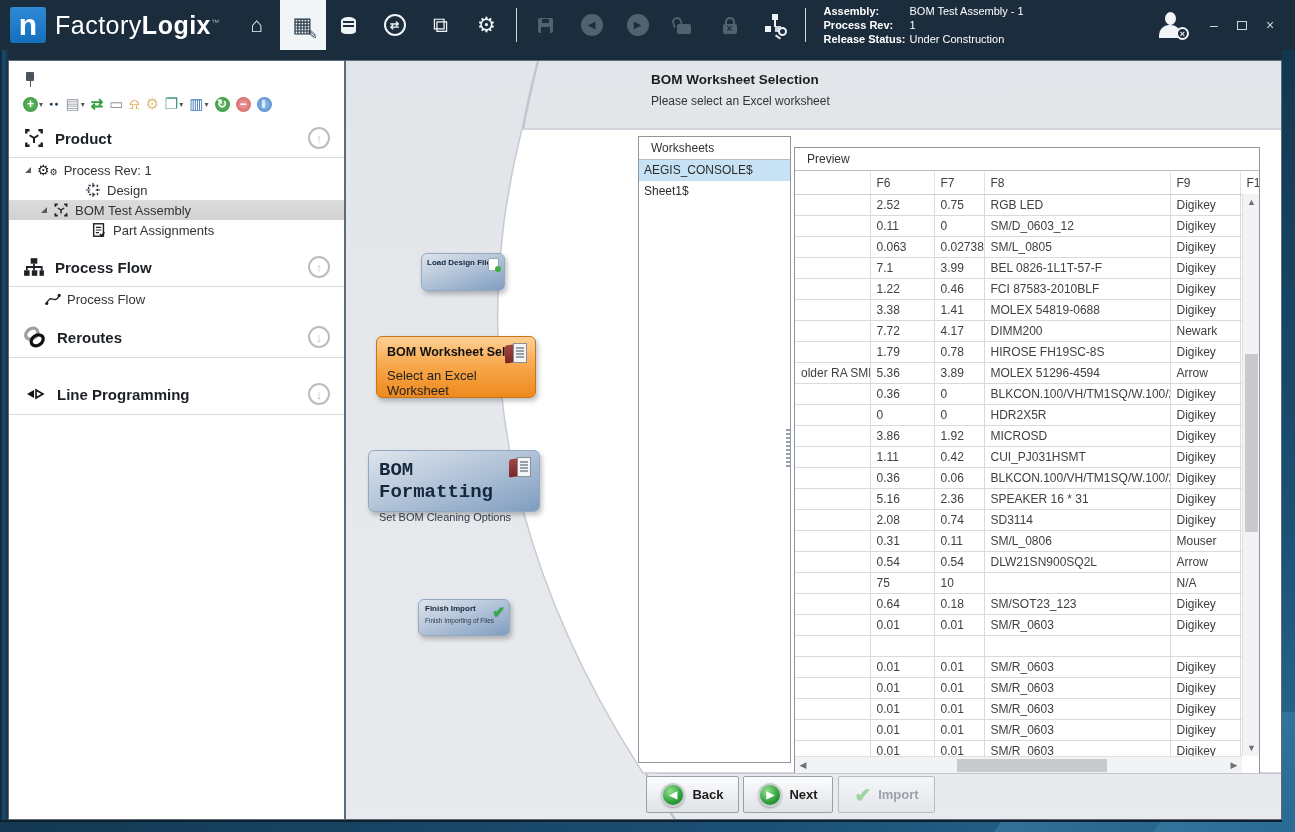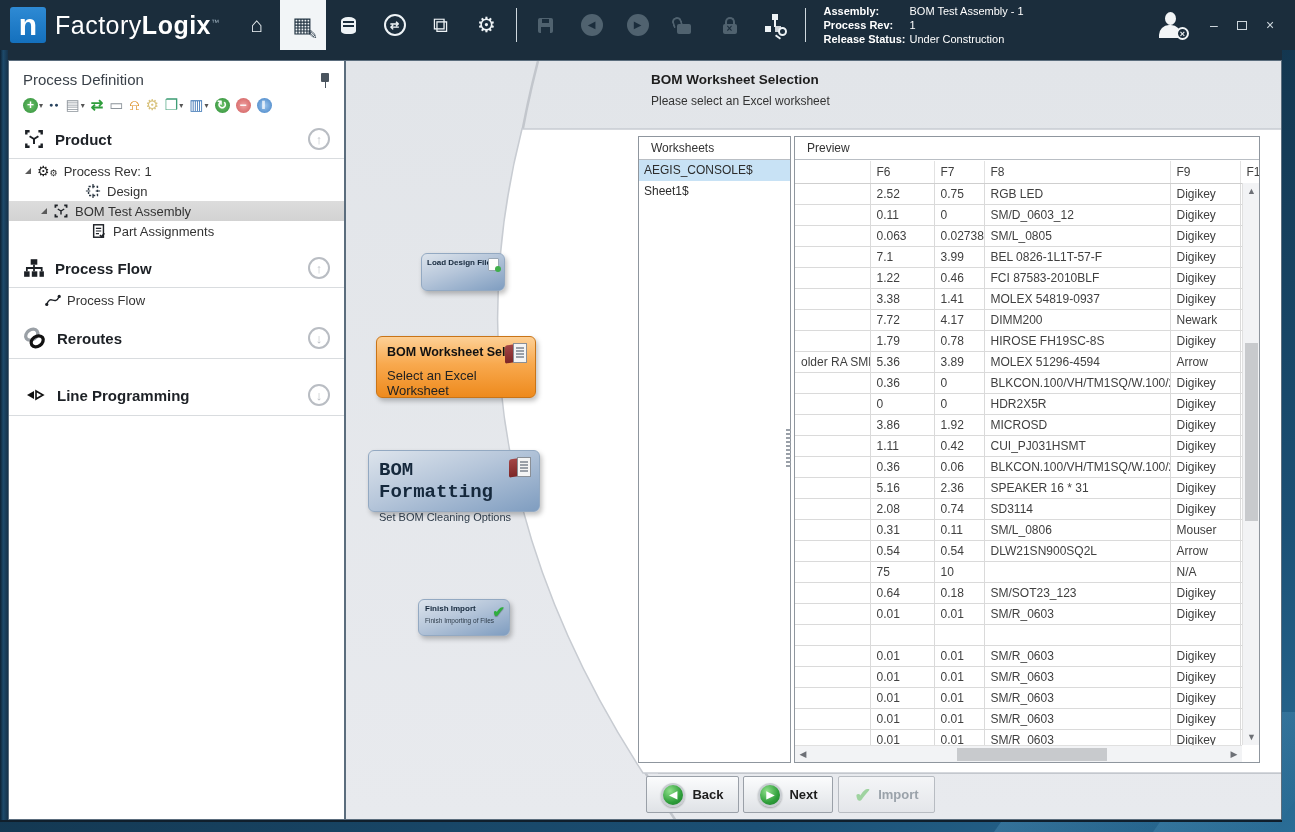--- a/index.html
+++ b/index.html
@@ -114,21 +114,21 @@
   .book-ic .pages::before { content:""; position:absolute; left:2px; top:3px; right:2px; height:1.5px; background:#9aa0a8; box-shadow:0 3px 0 #9aa0a8, 0 6px 0 #9aa0a8, 0 9px 0 #9aa0a8; }
   .check-ic { position:absolute; right:4px; top:3px; color:#2fae3e; font-size:15px; font-weight:bold; text-shadow:0 1px 1px rgba(0,0,0,.3); }
 
   
   .panel { position:absolute; background:#fff; border:1px solid #8f969e; }
   .panel-header { height:23px; line-height:23px; padding-left:12px; font-size:12px; color:#333; border-bottom:1px solid #b9bec4; background:#fff; }
   .ws-panel { left:292px; top:75px; width:153px; height:627px; }
   .ws-item { height:21px; line-height:21px; padding-left:5px; font-size:12px; color:#2c2c2c; white-space:nowrap; overflow:hidden; }
   .ws-item.sel { background:#c8e2f5; }
   .splitter { position:absolute; left:440px; top:368px; width:5px; height:38px; background:repeating-linear-gradient(#9aa0a8 0 2px, transparent 2px 4px); }
-  .pv-panel { left:448px; top:75px; width:466px; height:627px; }
+  .pv-panel { left:448px; top:86px; width:466px; height:627px; }
   .table-wrap { position:absolute; left:0; top:24px; right:0; bottom:17px; overflow:hidden; }
   table.grid { border-collapse:collapse; table-layout:fixed; width:469px; font-size:12px; color:#404040; }
   table.grid col.c0{width:75px} table.grid col.c1{width:64px} table.grid col.c2{width:50px} table.grid col.c3{width:186px} table.grid col.c4{width:70px} table.grid col.c5{width:24px}
   table.grid th { height:22px; font-weight:normal; text-align:left; padding:0 0 0 6px; border-right:1px solid #e2e2e2; border-bottom:1px solid #cfcfcf; white-space:nowrap; overflow:hidden; }
   table.grid td { height:21px; padding:0 0 0 6px; border:1px solid #dadada; border-top:none; white-space:nowrap; overflow:hidden; }
   table.grid td:first-child, table.grid th:first-child { border-left:none; }
   .vscroll { position:absolute; right:0; top:46px; bottom:17px; width:17px; background:#f2f3f5; border-left:1px solid #e0e0e0; }
   .vscroll .arr { position:absolute; left:0; width:17px; height:16px; color:#6d7076; font-size:9px; text-align:center; line-height:16px; }
   .vscroll .arr.up { top:0; } .vscroll .arr.dn { bottom:0; }
   .vscroll .thumb { position:absolute; left:2px; width:13px; top:160px; height:178px; background:#c8cacd; }
@@ -228,21 +228,20 @@
       </span>
     <span class="win-btn">×</span>
   </div>
 </div>
 <div class="frame-gap"></div>
 <div class="left-accent"></div>
 <div class="bottom-frame"></div>
 
 <div class="sidebar">
   <div class="sb-title-row">
-    <span class="sb-title">Process Definition</span>
     <span class="pin-icon"></span>
   </div>
   <div class="sb-toolbar" id="sb-toolbar">
       <span class="tbi">
         <span class="g circle-green">+</span>
         <span class="caret">▾</span>
       </span>
       <span class="tbi">
         <span class="g dots">●●</span>
       </span>
@@ -470,21 +469,21 @@
               <td>1.22</td>
               <td>0.46</td>
               <td>FCI 87583-2010BLF</td>
               <td>Digikey</td>
               <td>609</td>
             </tr>
             <tr>
               <td></td>
               <td>3.38</td>
               <td>1.41</td>
-              <td>MOLEX 54819-0937</td>
+              <td>MOLEX 54819-0688</td>
               <td>Digikey</td>
               <td>WM</td>
             </tr>
             <tr>
               <td></td>
               <td>7.72</td>
               <td>4.17</td>
               <td>DIMM200</td>
               <td>Newark</td>
               <td>53B</td>

